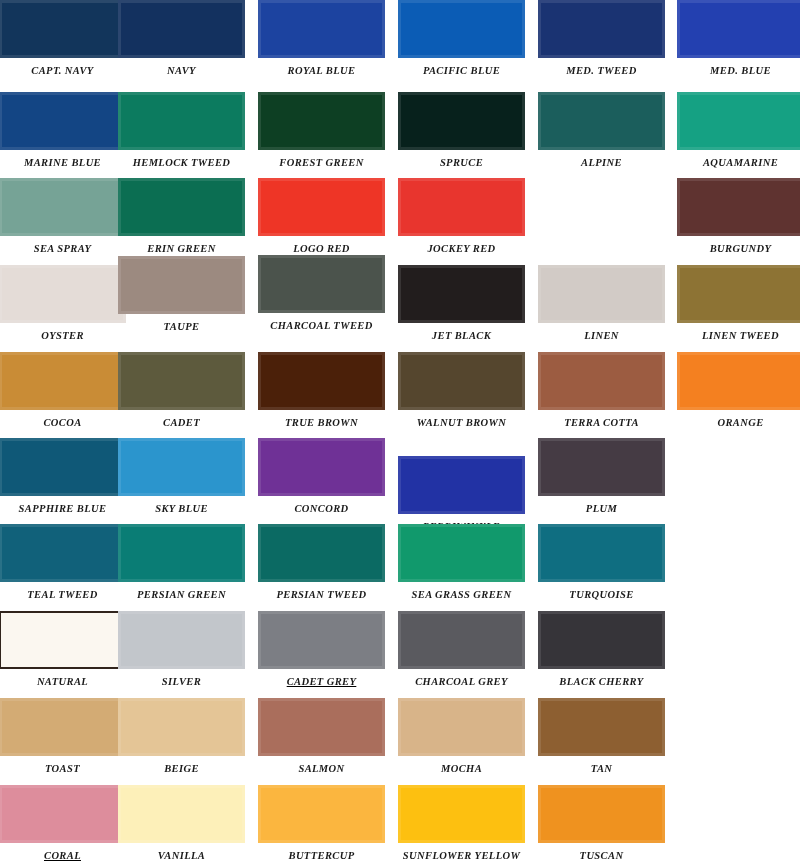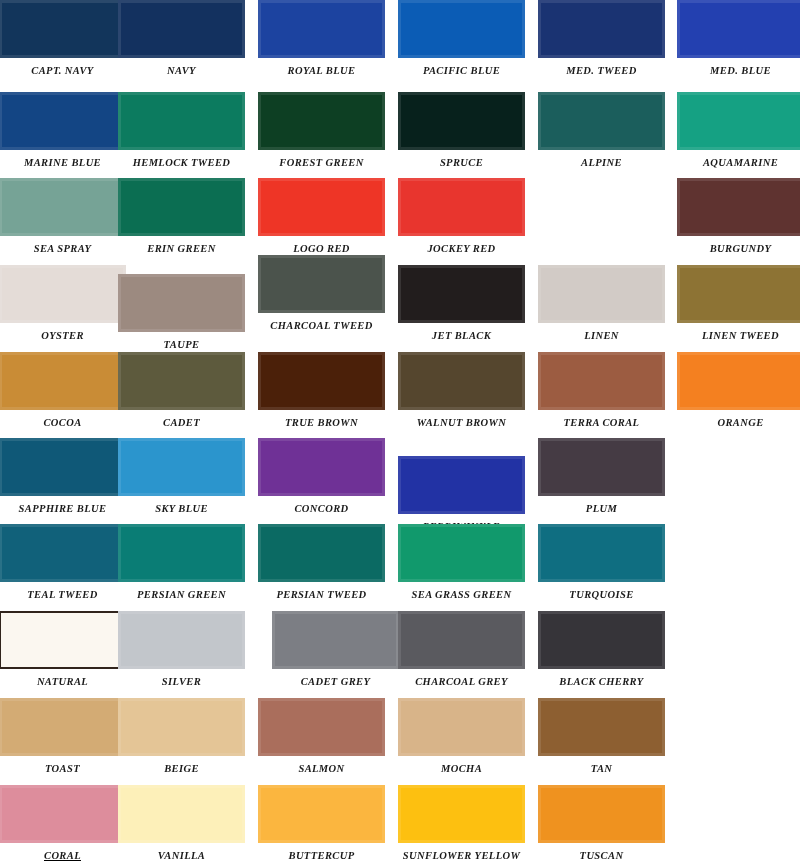--- a/index.html
+++ b/index.html
@@ -130,21 +130,21 @@
       <span class="swatch-label">JOCKEY RED</span>
     </div>
     <div class="swatch-cell row-2" style="left: 677px; top: 178px;">
       <div class="swatch-chip has-inner" title="BURGUNDY" style="background: rgb(95, 51, 48); width: 127px; height: 58px;"></div>
       <span class="swatch-label">BURGUNDY</span>
     </div>
     <div class="swatch-cell row-3" style="left: -1px; top: 265px;">
       <div class="swatch-chip has-inner" title="OYSTER" style="background: rgb(228, 220, 215); width: 127px; height: 58px;"></div>
       <span class="swatch-label">OYSTER</span>
     </div>
-    <div class="swatch-cell row-3" style="left: 118px; top: 256px; margin-top: 18px;">
+    <div class="swatch-cell row-3" style="left: 118px; top: 256px;">
       <div class="swatch-chip has-inner" title="TAUPE" style="background: rgb(156, 138, 128); width: 127px; height: 58px;"></div>
       <span class="swatch-label">TAUPE</span>
     </div>
     <div class="swatch-cell row-3" style="left: 258px; top: 255px;">
       <div class="swatch-chip has-inner" title="CHARCOAL TWEED" style="background: rgb(75, 83, 76); width: 127px; height: 58px;"></div>
       <span class="swatch-label">CHARCOAL TWEED</span>
     </div>
     <div class="swatch-cell row-3" style="left: 398px; top: 265px;">
       <div class="swatch-chip has-inner" title="JET BLACK" style="background: rgb(34, 29, 29); width: 127px; height: 58px;"></div>
       <span class="swatch-label">JET BLACK</span>
@@ -168,21 +168,21 @@
     <div class="swatch-cell row-4" style="left: 258px; top: 352px;">
       <div class="swatch-chip has-inner" title="TRUE BROWN" style="background: rgb(75, 32, 9); width: 127px; height: 58px;"></div>
       <span class="swatch-label">TRUE BROWN</span>
     </div>
     <div class="swatch-cell row-4" style="left: 398px; top: 352px;">
       <div class="swatch-chip has-inner" title="WALNUT BROWN" style="background: rgb(85, 70, 46); width: 127px; height: 58px;"></div>
       <span class="swatch-label">WALNUT BROWN</span>
     </div>
     <div class="swatch-cell row-4" style="left: 538px; top: 352px;">
       <div class="swatch-chip has-inner" title="TERRA COTTA" style="background: rgb(156, 92, 65); width: 127px; height: 58px;"></div>
-      <span class="swatch-label">TERRA CORAL</span>
+      <span class="swatch-label">TERRA COTTA</span>
     </div>
     <div class="swatch-cell row-4" style="left: 677px; top: 352px;">
       <div class="swatch-chip has-inner" title="ORANGE" style="background: rgb(244, 128, 32); width: 127px; height: 58px;"></div>
       <span class="swatch-label">ORANGE</span>
     </div>
     <div class="swatch-cell row-5" style="left: -1px; top: 438px;">
       <div class="swatch-chip has-inner" title="SAPPHIRE BLUE" style="background: rgb(15, 88, 119); width: 127px; height: 58px;"></div>
       <span class="swatch-label">SAPPHIRE BLUE</span>
     </div>
     <div class="swatch-cell row-5" style="left: 118px; top: 438px;">
@@ -222,21 +222,21 @@
       <span class="swatch-label">TURQUOISE</span>
     </div>
     <div class="swatch-cell row-7" style="left: -1px; top: 611px;">
       <div class="swatch-chip has-border" title="NATURAL" style="background: rgb(251, 247, 240); width: 127px; height: 58px;"></div>
       <span class="swatch-label">NATURAL</span>
     </div>
     <div class="swatch-cell row-7" style="left: 118px; top: 611px;">
       <div class="swatch-chip has-inner" title="SILVER" style="background: rgb(194, 198, 203); width: 127px; height: 58px;"></div>
       <span class="swatch-label">SILVER</span>
     </div>
-    <div class="swatch-cell row-7" style="left: 272px; top: 611px;">
+    <div class="swatch-cell row-7" style="left: 258px; top: 611px; text-decoration: underline;">
       <div class="swatch-chip has-inner" title="CADET GREY" style="background: rgb(124, 126, 132); width: 127px; height: 58px;"></div>
       <span class="swatch-label">CADET GREY</span>
     </div>
     <div class="swatch-cell row-7" style="left: 398px; top: 611px;">
       <div class="swatch-chip has-inner" title="CHARCOAL GREY" style="background: rgb(90, 90, 95); width: 127px; height: 58px;"></div>
       <span class="swatch-label">CHARCOAL GREY</span>
     </div>
     <div class="swatch-cell row-7" style="left: 538px; top: 611px;">
       <div class="swatch-chip has-inner" title="BLACK CHERRY" style="background: rgb(54, 52, 57); width: 127px; height: 58px;"></div>
       <span class="swatch-label">BLACK CHERRY</span>

